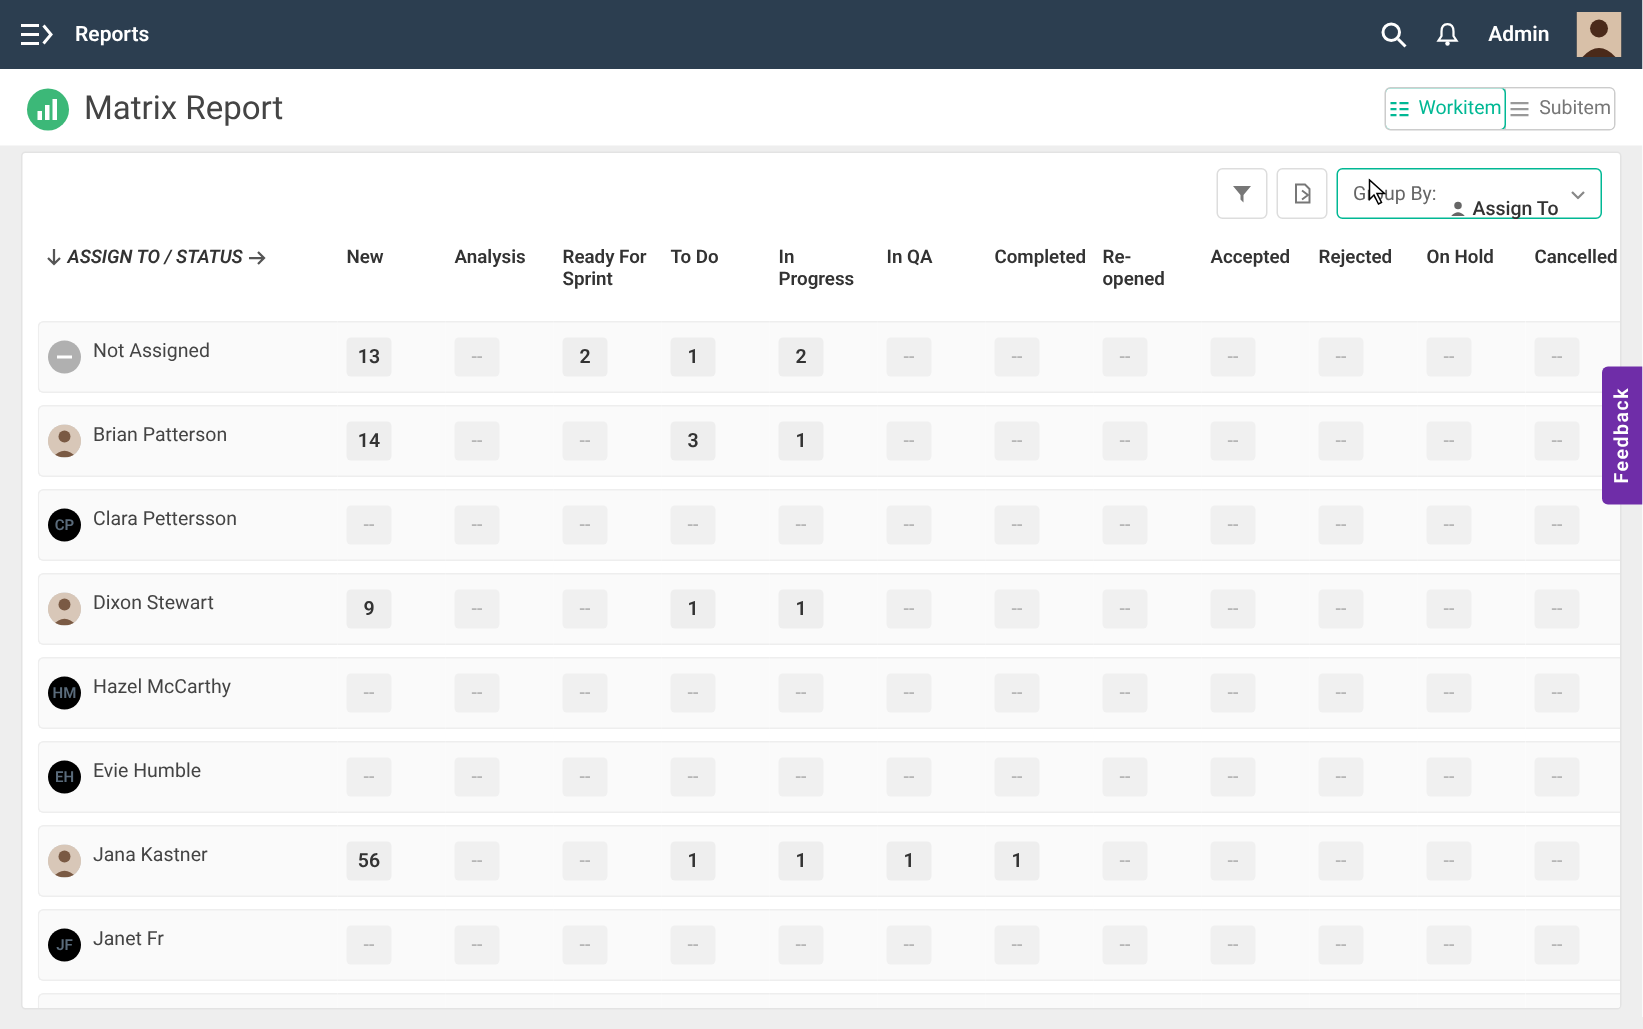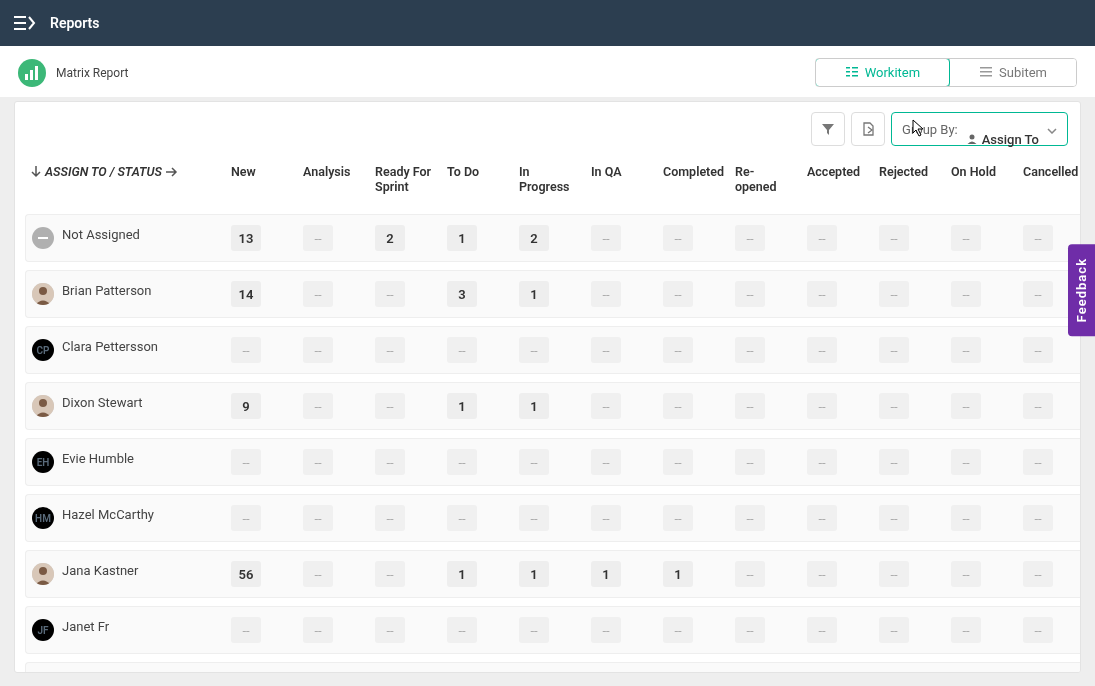--- a/index.html
+++ b/index.html
@@ -41,24 +41,24 @@
   .page-header {
     display:flex; align-items:center; justify-content:space-between;
     padding: 12px 18px 10px 18px;
   }
   .page-title-wrap { display:flex; align-items:center; gap:10px; }
   .title-badge {
     width:28px; height:28px; border-radius:50%;
     background:#3cb878; display:flex; align-items:center; justify-content:center;
   }
   .title-badge svg { width:16px; height:16px; }
-  .page-title { font-size:12px; font-weight:400; color:#444;text-align:center; }
+  .page-title { font-size:22px; font-weight:400; color:#444;text-align:center; }
   .tab-group { display:flex; border:1px solid #ccc; border-radius:4px; overflow:hidden; }
   .tab {
-    padding:6px 29px; font-size:13px; display:flex; align-items:flex-start; gap:6px;
+    padding:6px 2px; font-size:13px; display:flex; align-items:center; gap:6px;
     cursor:pointer; color:#777; background:#fff;
   }
   .tab + .tab { border-left:1px solid #ccc; }
   .tab.active { color:#00b894; border:1px solid #00b894; border-radius:4px; margin:-1px; position:relative; z-index:1; background:#fff;}
   .tab svg { width:14px; height:14px; }
 
   
   .content-wrap {
     background:#eeeeee;
     padding: 4px 14px 14px 14px;
@@ -159,20 +159,42 @@
   <div class="topbar-left">
     <span class="hamburger">
       <svg width="22" height="16" viewBox="0 0 22 16" fill="none">
         <rect y="1" width="12" height="2" fill="#fff"></rect>
         <rect y="7" width="12" height="2" fill="#fff"></rect>
         <rect y="13" width="12" height="2" fill="#fff"></rect>
         <path d="M15 2 L20 8 L15 14" stroke="#fff" stroke-width="2" fill="none"></path>
       </svg>
     </span>
     <span class="nav-label">Reports</span>
+  </div>
+  <div class="topbar-right">
+    <span class="icon-btn">
+      <svg width="18" height="18" viewBox="0 0 18 18">
+          <circle cx="7.5" cy="7.5" r="5.5" stroke="#fff" stroke-width="2" fill="none"></circle>
+          <line x1="12" y1="12" x2="17" y2="17" stroke="#fff" stroke-width="2"></line>
+        </svg>
+    </span>
+    <span class="icon-btn">
+      <svg width="18" height="18" viewBox="0 0 18 18">
+          <path d="M9 2 C6 2 5 4 5 7 L5 10 L3 13 L15 13 L13 10 L13 7 C13 4 12 2 9 2 Z" stroke="#fff" stroke-width="1.5" fill="none"></path>
+          <circle cx="9" cy="15" r="1.5" fill="#fff"></circle>
+        </svg>
+    </span>
+    <span class="username">Admin</span>
+    <span class="avatar-img">
+      <svg viewBox="0 0 30 30">
+          <rect width="30" height="30" fill="#d8c0a8"></rect>
+          <circle cx="15" cy="11" r="6" fill="#4a2a1a"></circle>
+          <path d="M4 30 Q15 18 26 30Z" fill="#4a2a1a"></path>
+        </svg>
+    </span>
   </div>
 </div>
 
 <div class="page-header">
   <div class="page-title-wrap">
     <span class="title-badge">
       <svg viewBox="0 0 16 16">
           <rect x="1" y="9" width="3" height="6" fill="#fff"></rect>
           <rect x="6" y="5" width="3" height="10" fill="#fff"></rect>
           <rect x="11" y="1" width="3" height="14" fill="#fff"></rect>
@@ -456,66 +478,66 @@
             <td class="num">
               <div class="cell empty">--</div>
             </td>
             <td class="num">
               <div class="cell empty">--</div>
             </td>
           </tr>
           <tr>
             <td>
               <div class="row-label">
+                <span class="mini-avatar">HM</span>
+                <span>Hazel McCarthy</span>
+              </div>
+            </td>
+            <td class="num">
+              <div class="cell empty">--</div>
+            </td>
+            <td class="num">
+              <div class="cell empty">--</div>
+            </td>
+            <td class="num">
+              <div class="cell empty">--</div>
+            </td>
+            <td class="num">
+              <div class="cell empty">--</div>
+            </td>
+            <td class="num">
+              <div class="cell empty">--</div>
+            </td>
+            <td class="num">
+              <div class="cell empty">--</div>
+            </td>
+            <td class="num">
+              <div class="cell empty">--</div>
+            </td>
+            <td class="num">
+              <div class="cell empty">--</div>
+            </td>
+            <td class="num">
+              <div class="cell empty">--</div>
+            </td>
+            <td class="num">
+              <div class="cell empty">--</div>
+            </td>
+            <td class="num">
+              <div class="cell empty">--</div>
+            </td>
+            <td class="num">
+              <div class="cell empty">--</div>
+            </td>
+          </tr>
+          <tr>
+            <td>
+              <div class="row-label">
                 <span class="mini-avatar">EH</span>
                 <span>Evie Humble</span>
-              </div>
-            </td>
-            <td class="num">
-              <div class="cell empty">--</div>
-            </td>
-            <td class="num">
-              <div class="cell empty">--</div>
-            </td>
-            <td class="num">
-              <div class="cell empty">--</div>
-            </td>
-            <td class="num">
-              <div class="cell empty">--</div>
-            </td>
-            <td class="num">
-              <div class="cell empty">--</div>
-            </td>
-            <td class="num">
-              <div class="cell empty">--</div>
-            </td>
-            <td class="num">
-              <div class="cell empty">--</div>
-            </td>
-            <td class="num">
-              <div class="cell empty">--</div>
-            </td>
-            <td class="num">
-              <div class="cell empty">--</div>
-            </td>
-            <td class="num">
-              <div class="cell empty">--</div>
-            </td>
-            <td class="num">
-              <div class="cell empty">--</div>
-            </td>
-            <td class="num">
-              <div class="cell empty">--</div>
-            </td>
-          </tr>
-          <tr>
-            <td>
-              <div class="row-label">
-                <span class="mini-avatar">HM</span>
-                <span>Hazel McCarthy</span>
               </div>
             </td>
             <td class="num">
               <div class="cell empty">--</div>
             </td>
             <td class="num">
               <div class="cell empty">--</div>
             </td>
             <td class="num">
               <div class="cell empty">--</div>

